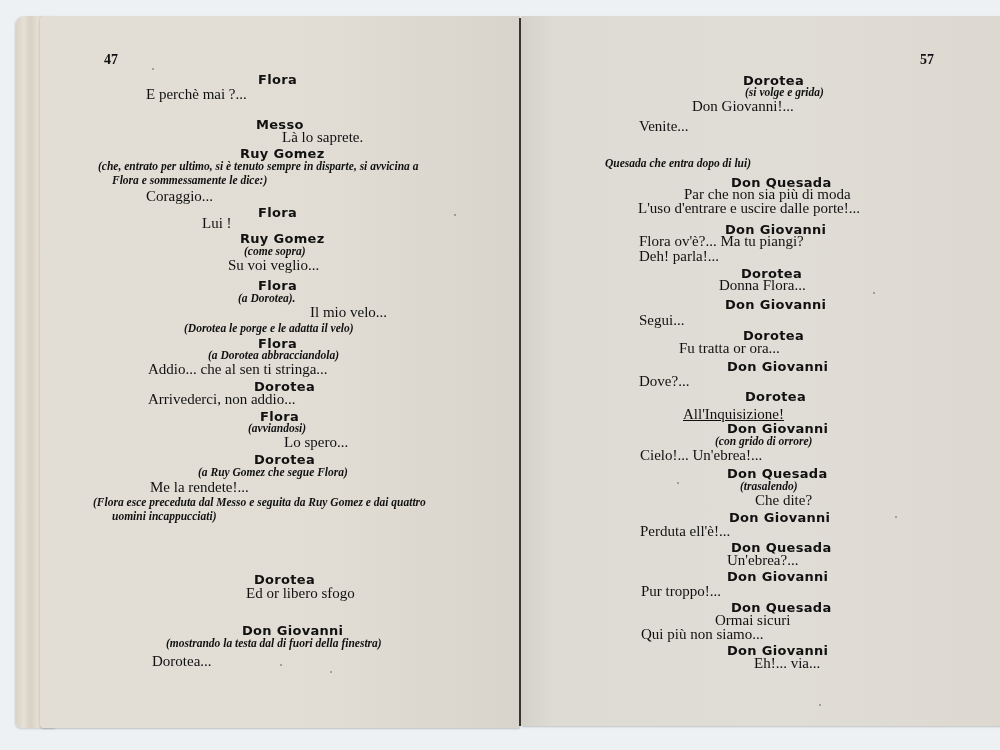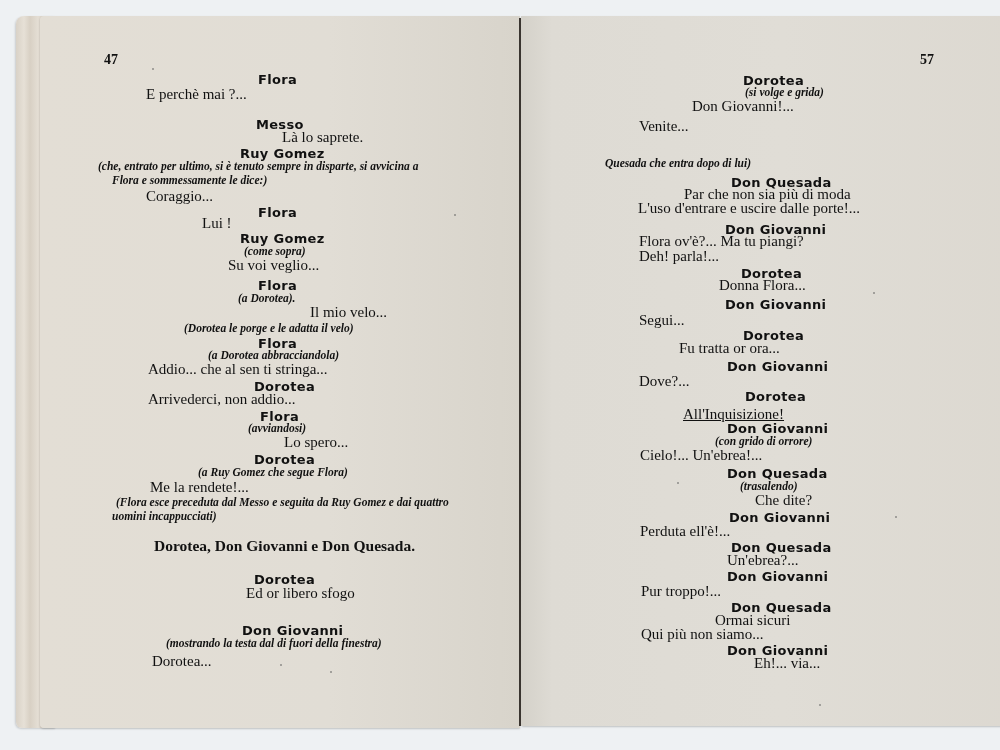--- a/index.html
+++ b/index.html
@@ -89,23 +89,22 @@
   <div class="line dir" style="left:168px; top:333px;">(a Dorotea abbracciandola)</div>
   <div class="line txt" style="left:108px; top:345px;">Addio... che al sen ti stringa...</div>
   <div class="line spk" style="left:214px; top:363px;">Dorotea</div>
   <div class="line txt" style="left:108px; top:375px;">Arrivederci, non addio...</div>
   <div class="line spk" style="left:220px; top:393px;">Flora</div>
   <div class="line dir" style="left:208px; top:406px;">(avviandosi)</div>
   <div class="line txt" style="left:244px; top:418px;">Lo spero...</div>
   <div class="line spk" style="left:214px; top:436px;">Dorotea</div>
   <div class="line dir" style="left:158px; top:450px;">(a Ruy Gomez che segue Flora)</div>
   <div class="line txt" style="left:110px; top:463px;">Me la rendete!...</div>
-  <div class="line dir" style="left:76px; top:480px;">(Flora esce preceduta dal Messo e seguita da Ruy Gomez e dai quattro</div>
+  <div class="line dir" style="left:53px; top:480px;">(Flora esce preceduta dal Messo e seguita da Ruy Gomez e dai quattro</div>
   <div class="line dir" style="left:72px; top:494px;">uomini incappucciati)</div>
-  <div class="line scene" style="left:114px; top:521px;">Dorotea, Don Giovanni e Don Quesada.</div>
   <div class="line spk" style="left:214px; top:556px;">Dorotea</div>
   <div class="line txt" style="left:206px; top:569px;">Ed or libero sfogo</div>
   <div class="line spk" style="left:202px; top:607px;">Don Giovanni</div>
   <div class="line dir" style="left:126px; top:621px;">(mostrando la testa dal di fuori della finestra)</div>
   <div class="line txt" style="left:112px; top:637px;">Dorotea...</div>
 
   <span class="speck" style="left:112px; top:52px;"></span>
   <span class="speck" style="left:414px; top:198px;"></span>
   <span class="speck" style="left:290px; top:655px;"></span>
   <span class="speck" style="left:240px; top:648px;"></span>

